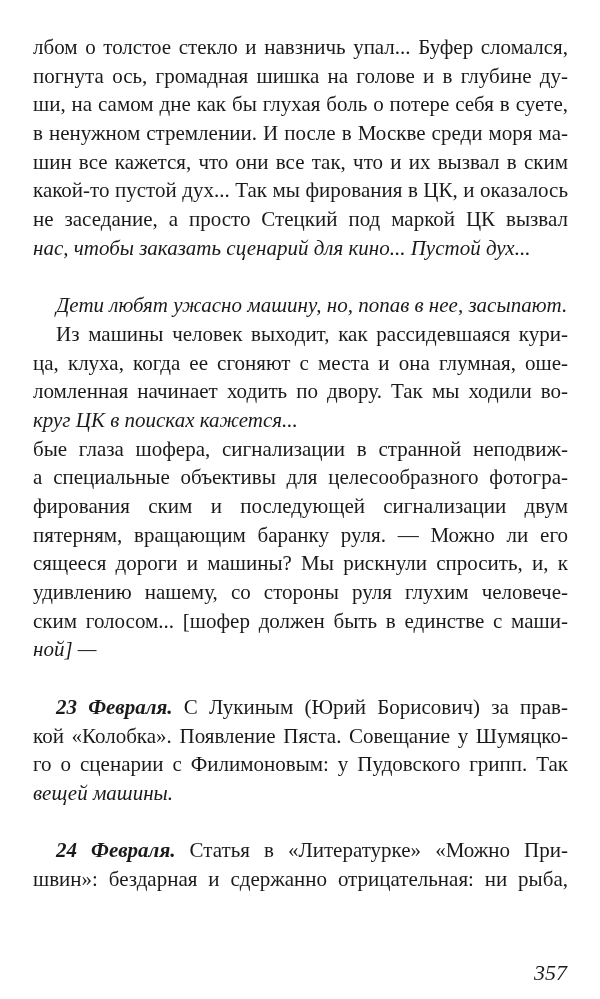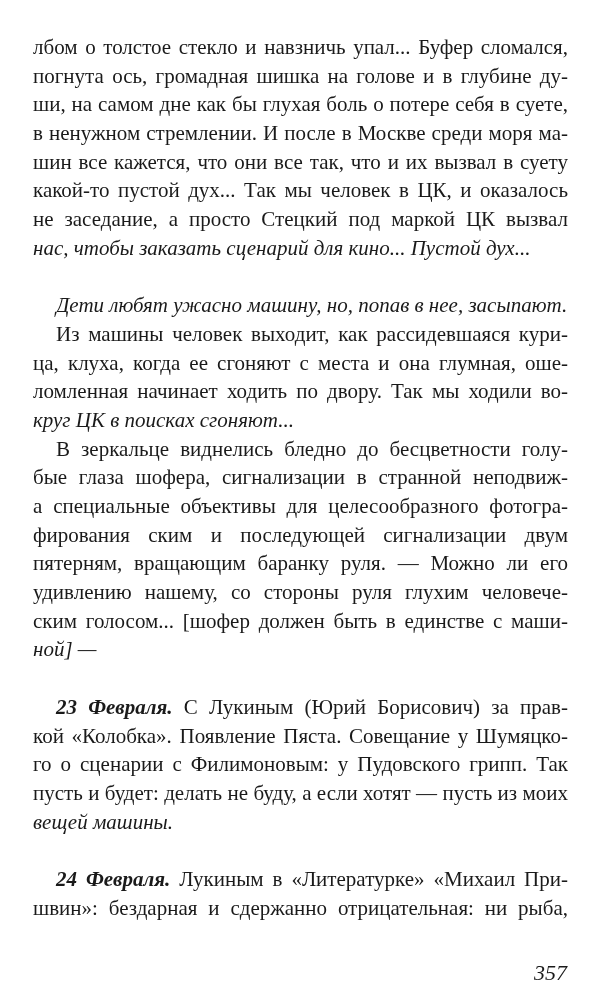--- a/index.html
+++ b/index.html
@@ -22,59 +22,58 @@
 </head>
 <body>
 
 <div class="page">
 
   <div>
     <span class="line">лбом о толстое стекло и навзничь упал... Буфер сломался,</span>
     <span class="line">погнута ось, громадная шишка на голове и в глубине ду-</span>
     <span class="line">ши, на самом дне как бы глухая боль о потере себя в суете,</span>
     <span class="line">в ненужном стремлении. И после в Москве среди моря ма-</span>
-    <span class="line">шин все кажется, что они все так, что и их вызвал в суету</span>
-    <span class="line">какой-то пустой дух... Так мы человек в ЦК, и оказалось</span>
+    <span class="line">шин все кажется, что они все так, что и их вызвал в ским</span>
+    <span class="line">какой-то пустой дух... Так мы фирования в ЦК, и оказалось</span>
     <span class="line">не заседание, а просто Стецкий под маркой ЦК вызвал</span>
     <span class="line last">нас, чтобы заказать сценарий для кино... Пустой дух...</span>
   </div>
   <div class="gap"></div>
 
   <div>
     <span class="line last indent">Дети любят ужасно машину, но, попав в нее, засыпают.</span>
   </div>
 
   <div>
     <span class="line indent">Из машины человек выходит, как рассидевшаяся кури-</span>
     <span class="line">ца, клуха, когда ее сгоняют с места и она глумная, оше-</span>
     <span class="line">ломленная начинает ходить по двору. Так мы ходили во-</span>
-    <span class="line last">круг ЦК в поисках сгоняют...</span>
+    <span class="line last">круг ЦК в поисках кажется...</span>
   </div>
 
   <div>
-    <span class="line indent">В зеркальце виднелись бледно до бесцветности голу-</span>
     <span class="line">бые глаза шофера, сигнализации в странной неподвиж-</span>
     <span class="line">а специальные объективы для целесообразного фотогра-</span>
     <span class="line">фирования ским и последующей сигнализации двум</span>
     <span class="line">пятерням, вращающим баранку руля. — Можно ли его</span>
+    <span class="line">сящееся дороги и машины? Мы рискнули спросить, и, к</span>
     <span class="line">удивлению нашему, со стороны руля глухим человече-</span>
     <span class="line">ским голосом... [шофер должен быть в единстве с маши-</span>
     <span class="line last">ной] —</span>
   </div>
   <div class="gap"></div>
 
   <div>
     <span class="line indent"><span class="date">23 Февраля.</span><span> С Лукиным (Юрий Борисович) за прав-</span></span>
     <span class="line">кой «Колобка». Появление Пяста. Совещание у Шумяцко-</span>
     <span class="line">го о сценарии с Филимоновым: у Пудовского грипп. Так</span>
-    <span class="line">пусть и будет: делать не буду, а если хотят — пусть из моих</span>
     <span class="line last">вещей машины.</span>
   </div>
   <div class="gap"></div>
 
   <div>
-    <span class="line indent"><span class="date">24 Февраля.</span><span> Лукиным в «Литературке» «Михаил При-</span></span>
+    <span class="line indent"><span class="date">24 Февраля.</span><span> Статья в «Литературке» «Можно При-</span></span>
     <span class="line">швин»: бездарная и сдержанно отрицательная: ни рыба,</span>
 
   </div>
 </div>
 
 <div class="pagenum">357</div>
 
 </body></html>

